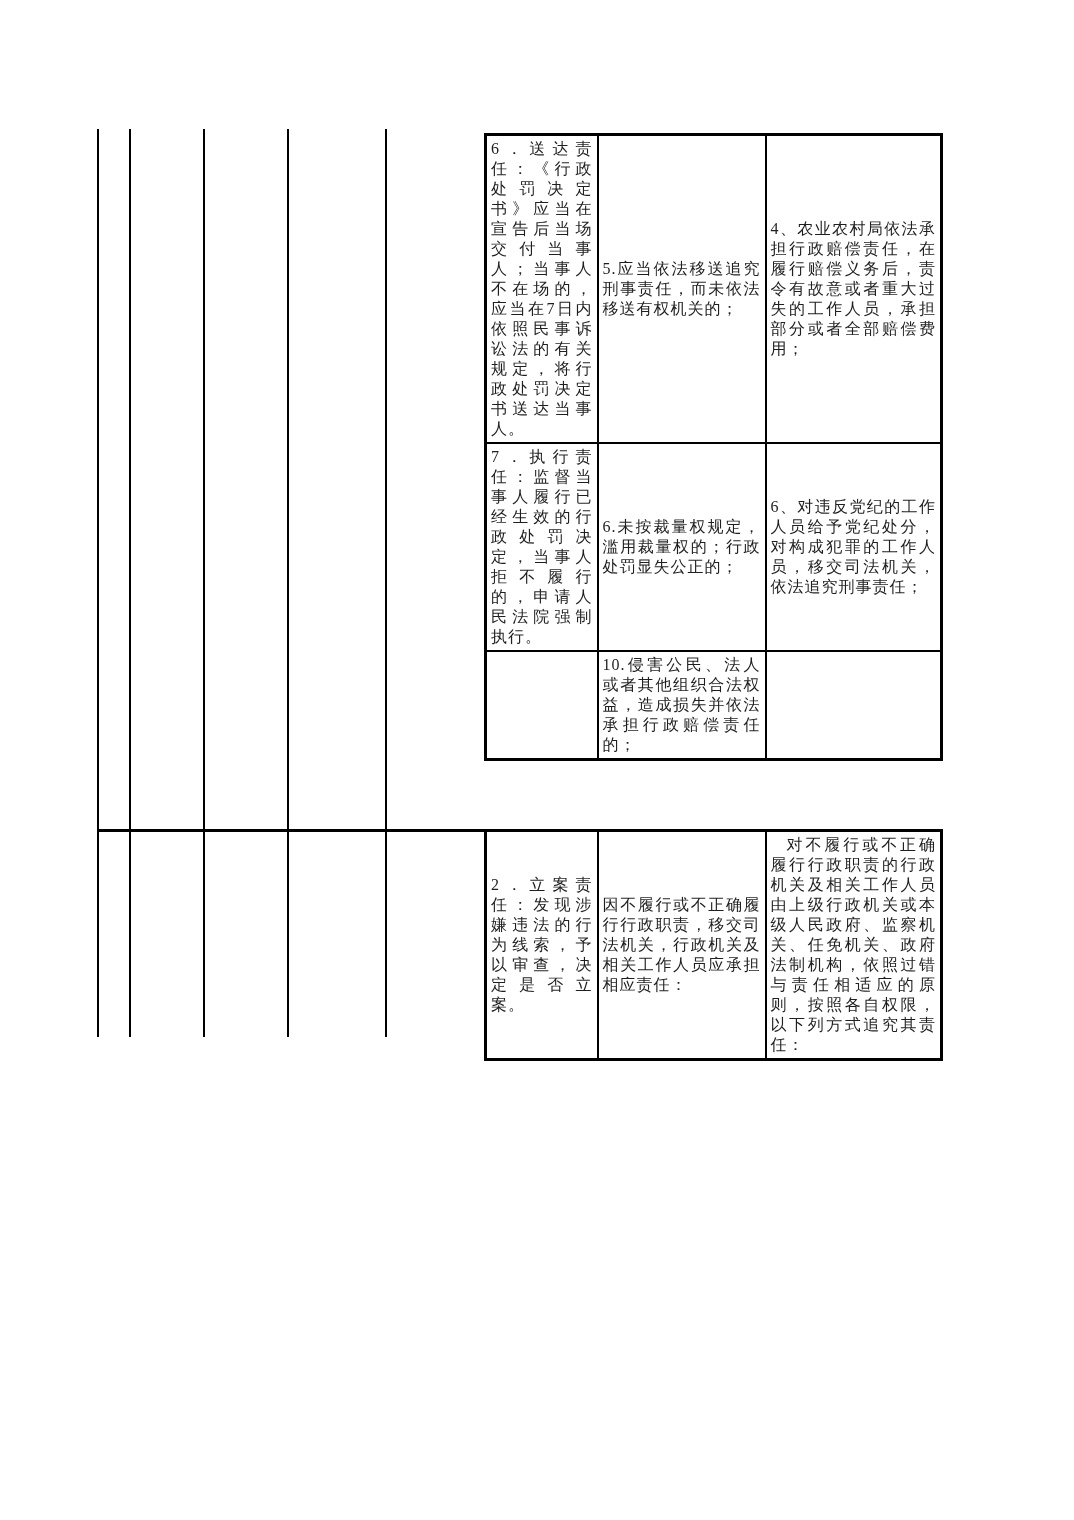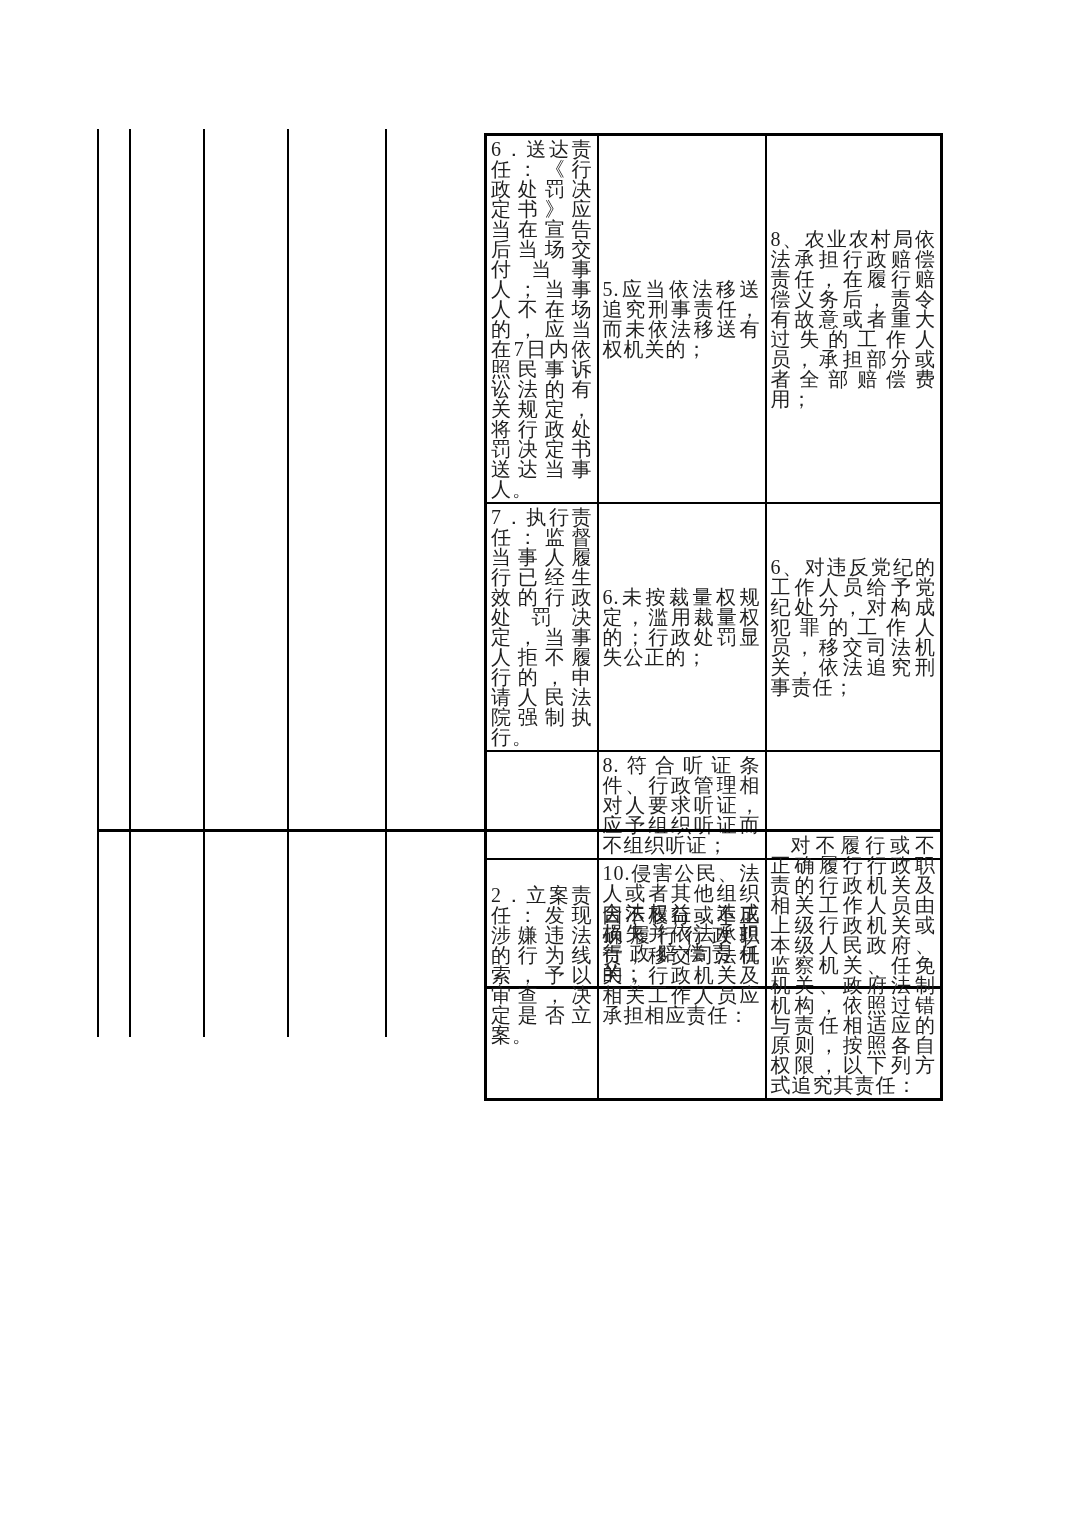--- a/index.html
+++ b/index.html
@@ -39,21 +39,21 @@
   table.grid {
     position: absolute;
     border-collapse: collapse;
     table-layout: fixed;
     border: 3px solid #000;
   }
   table.grid td {
     border: 2px solid #000;
     vertical-align: middle;
     padding: 3px 4px;
-    font-size: 20px;
+    font-size: 16px;
     line-height: 20px;
     letter-spacing: 1px;
     text-align: justify;
     overflow: hidden;
   }
   #upper-grid { left: 484px; top: 133px; width: 456px; }
   #lower-grid { left: 484px; top: 829px; width: 456px; height: 203px; }
   td.indent-first { text-indent: 1em; }
 </style>
 </head>
@@ -70,31 +70,26 @@
   <table class="grid" id="upper-grid">
     <colgroup>
         <col style="width:112px">
         <col style="width:168px">
         <col style="width:176px">
       </colgroup>
     <tbody>
       <tr style="height:232px">
         <td>6．送达责任：《行政处罚决定书》应当在宣告后当场交付当事人；当事人不在场的，应当在7日内依照民事诉讼法的有关规定，将行政处罚决定书送达当事人。</td>
         <td>5.应当依法移送追究刑事责任，而未依法移送有权机关的；</td>
-        <td>8、农业农村局依法承担行政赔偿责任，在履行赔偿义务后，责令有故意或者重大过失的工作人员，承担部分或者全部赔偿费用；</td>
+        <td>4、农业农村局依法承担行政赔偿责任，在履行赔偿义务后，责令有故意或者重大过失的工作人员，承担部分或者全部赔偿费用；</td>
       </tr>
       <tr style="height:158px">
         <td>7．执行责任：监督当事人履行已经生效的行政处罚决定，当事人拒不履行的，申请人民法院强制执行。</td>
         <td>6.未按裁量权规定，滥用裁量权的；行政处罚显失公正的；</td>
         <td>6、对违反党纪的工作人员给予党纪处分，对构成犯罪的工作人员，移交司法机关，依法追究刑事责任；</td>
-      </tr>
-      <tr style="height:78px">
-        <td></td>
-        <td>8.符合听证条件、行政管理相对人要求听证，应予组织听证而不组织听证；</td>
-        <td></td>
       </tr>
       <tr style="height:78px">
         <td></td>
         <td>10.侵害公民、法人或者其他组织合法权益，造成损失并依法承担行政赔偿责任的；</td>
         <td></td>
       </tr>
     </tbody>
   </table>
 
   <div class="hline-section"></div>

